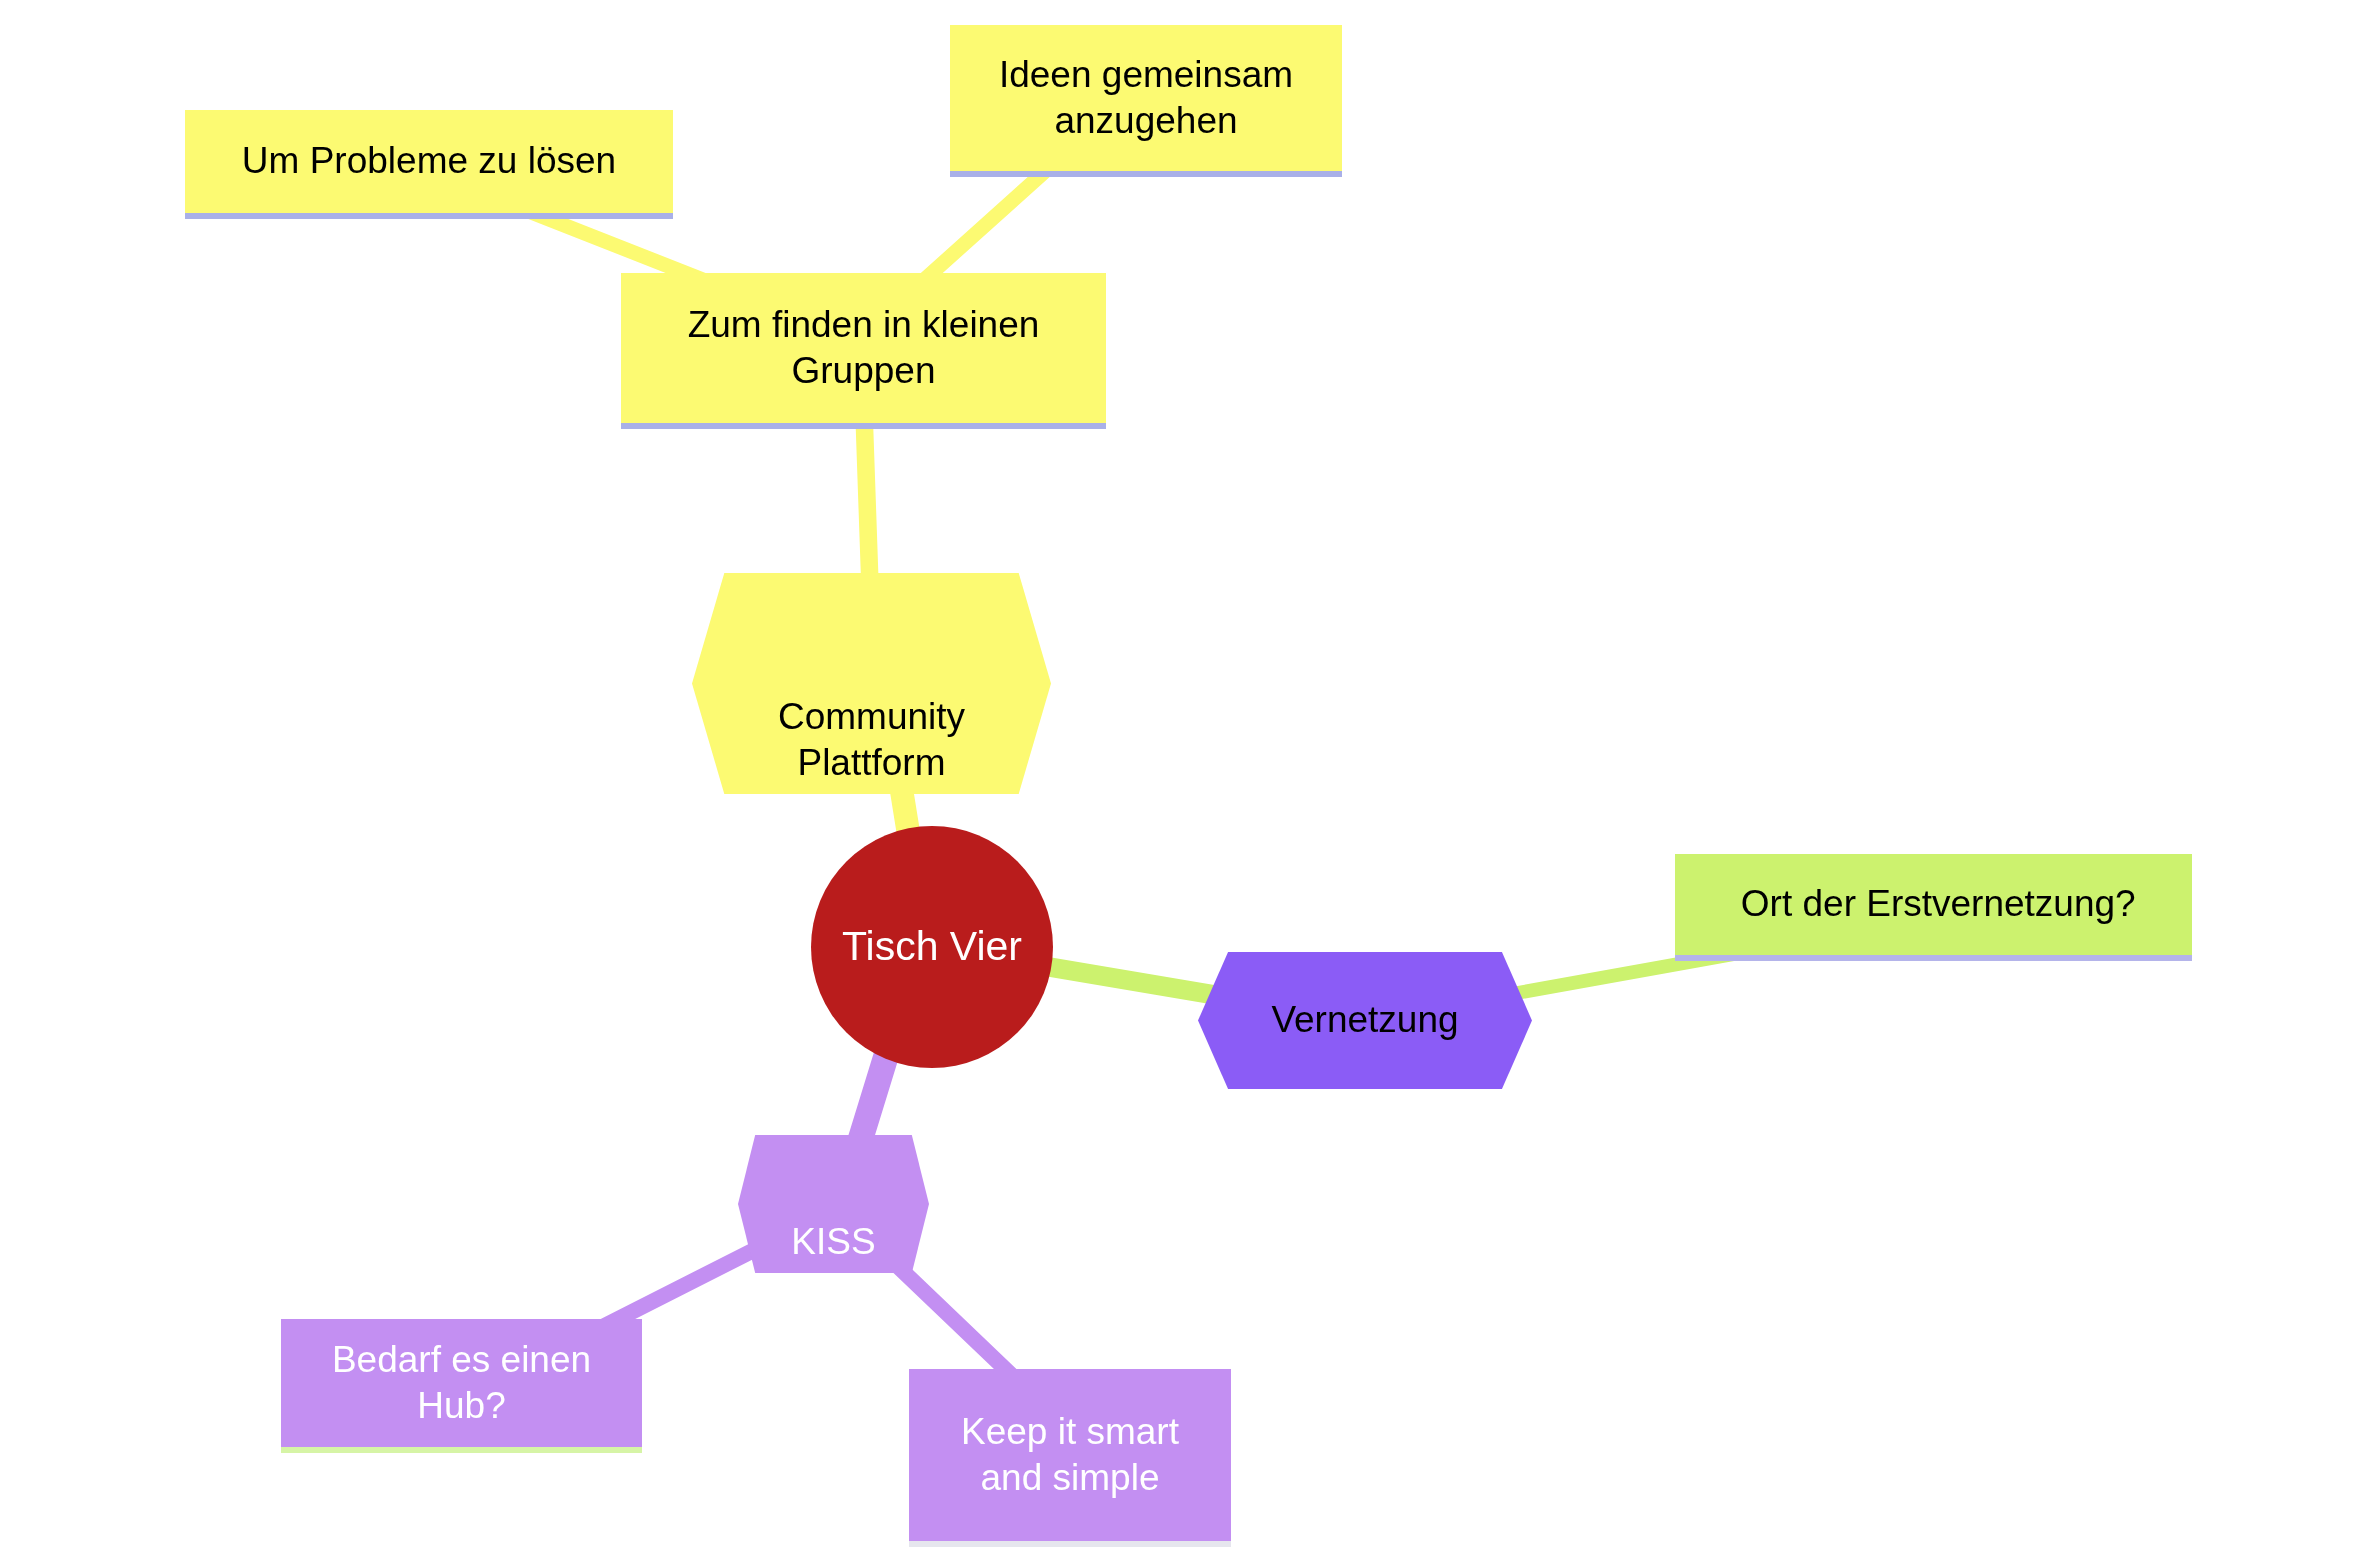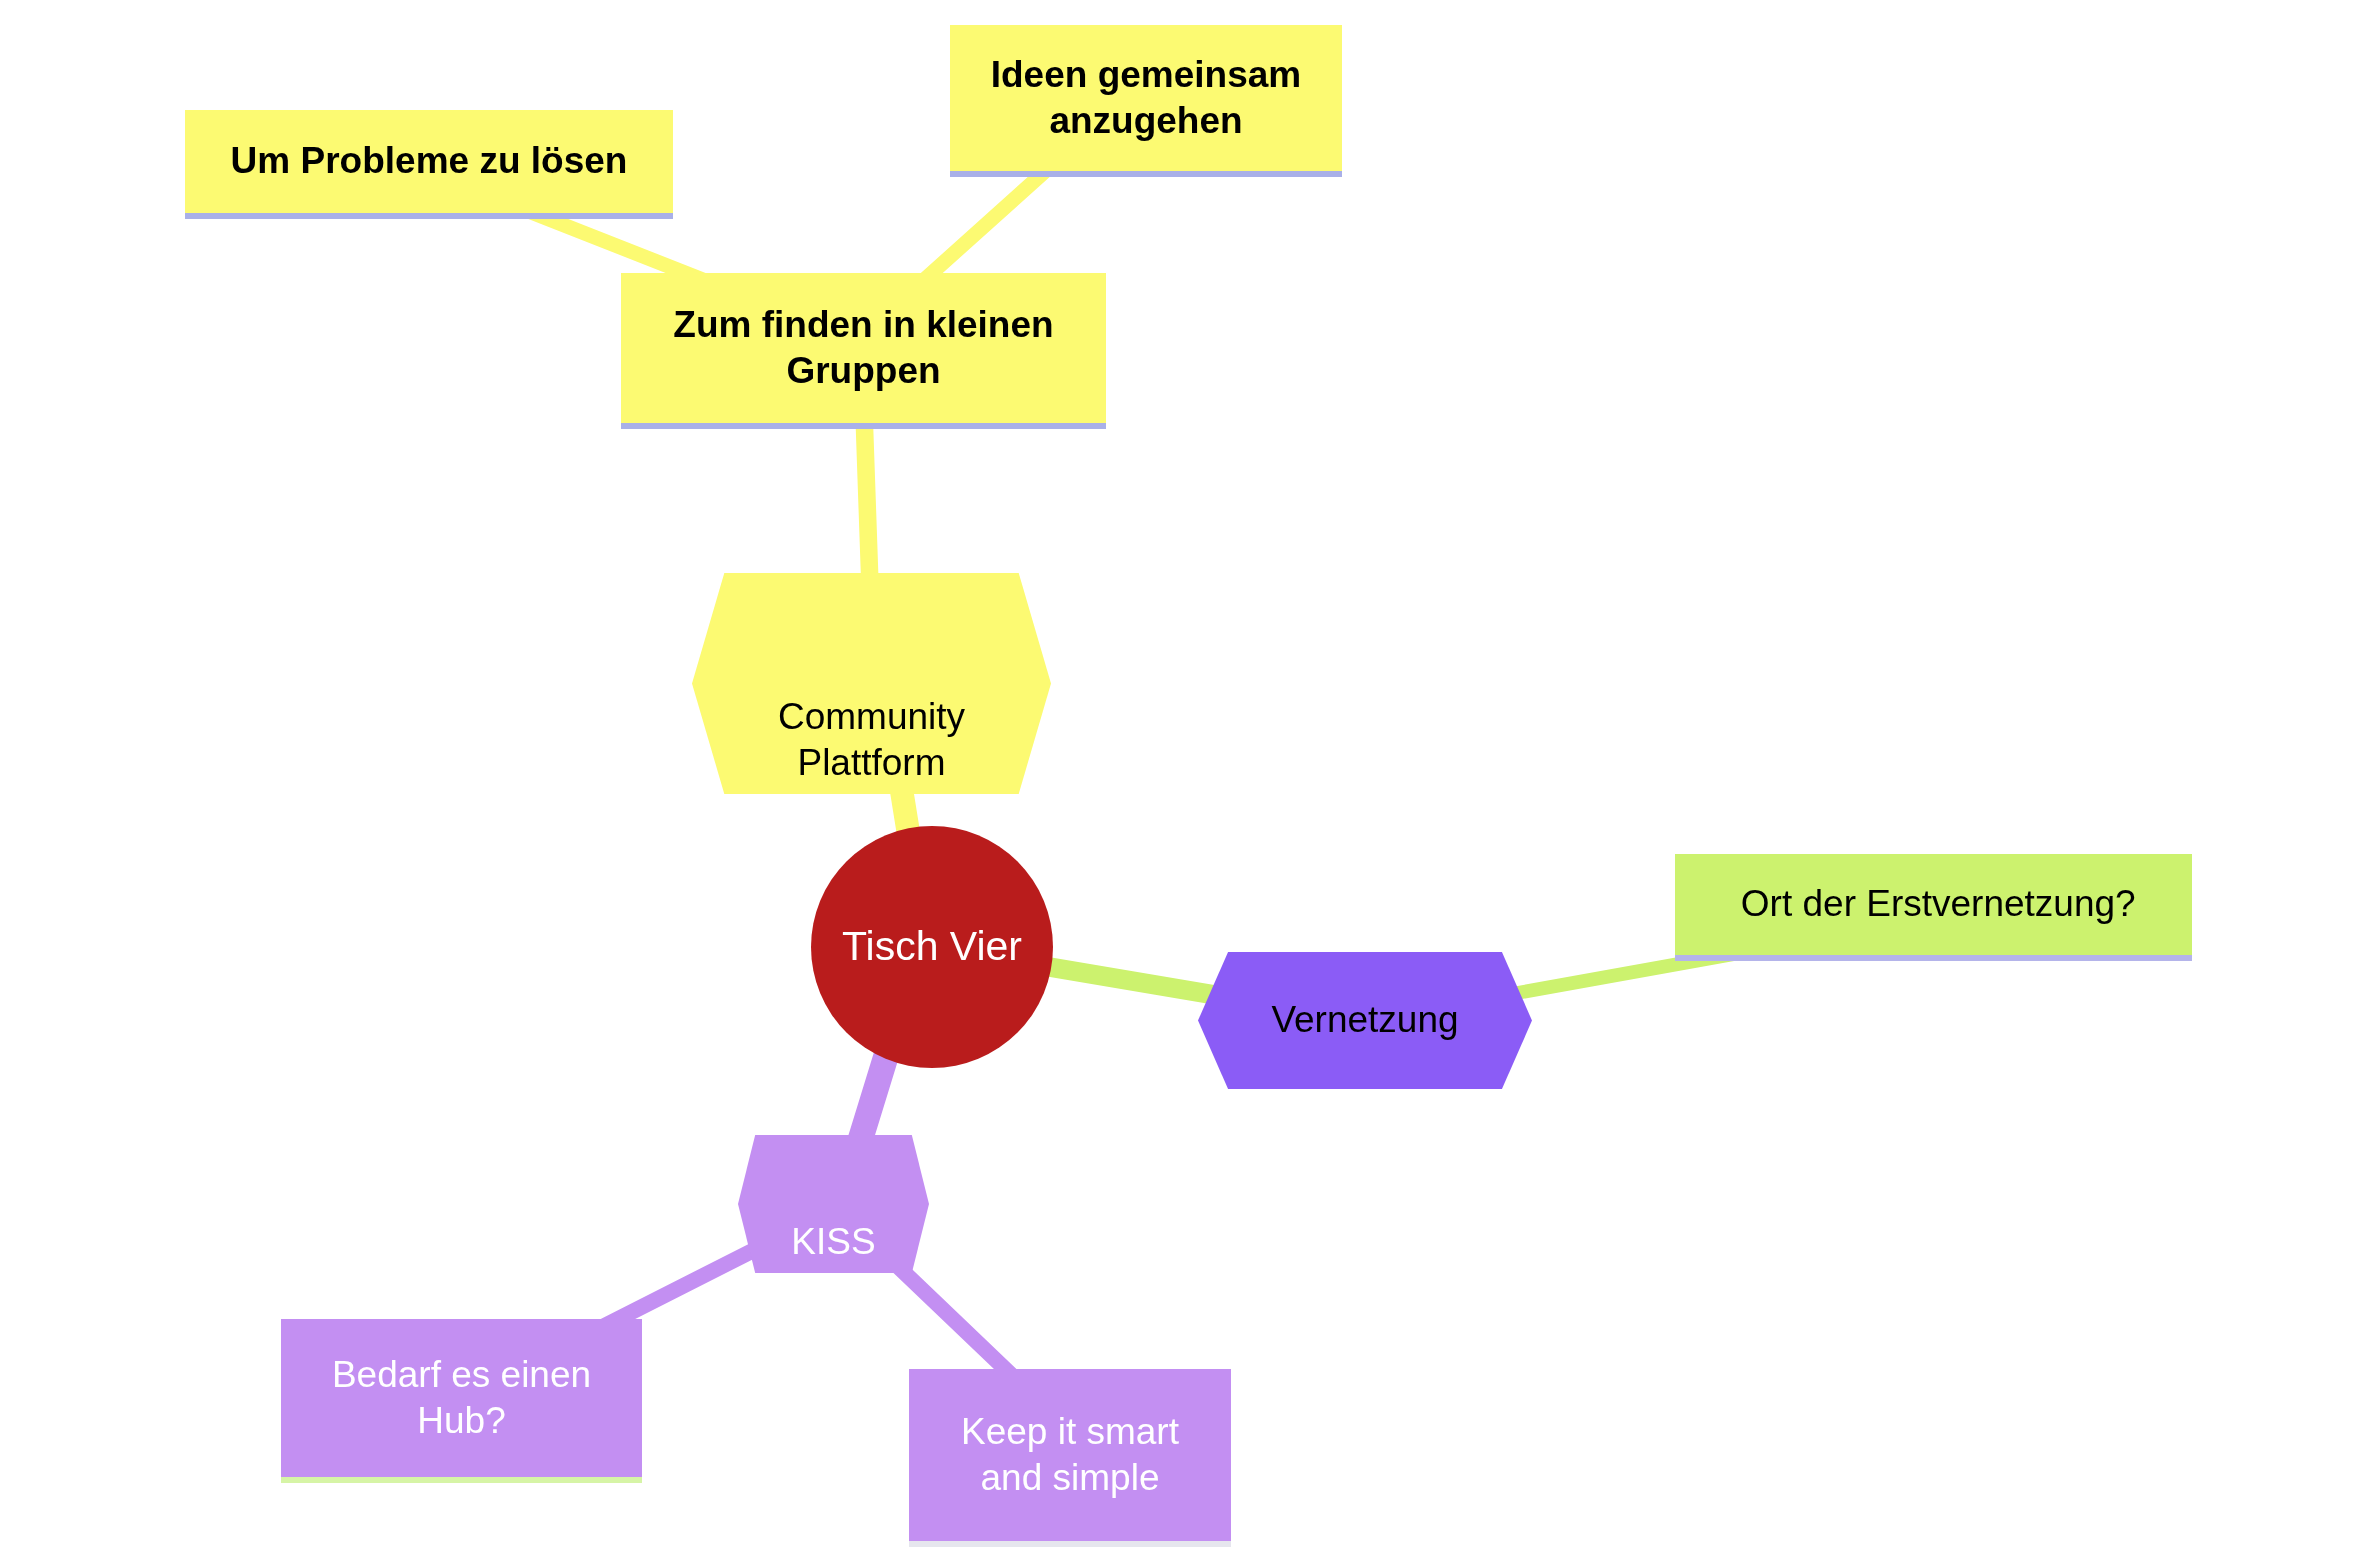--- a/index.html
+++ b/index.html
@@ -31,21 +31,21 @@
     box-sizing: border-box;
     font-size: 37px;
     line-height: 1.25;
     color: #000000;
     cursor: default;
   }
   
   .box {
     padding: 7.8px 19.5px;
   }
-  .box.yellow  { background: #FCFA72; border-bottom: 6.8px solid #A9B0E8; font-weight: bold; }
+  .box.yellow  { background: #FCFA72; border-bottom: 6.8px solid #A9B0E8; }
   .box.green   { background: #CCF26E; border-bottom: 6.8px solid #B4B4EA; padding-left: 29px; }
   .box.purple-a { background: #C38FF2; color: #ffffff; border-bottom: 6.8px solid #D6F4A6; }
   .box.purple-b { background: #C38FF2; color: #ffffff; border-bottom: 6.8px solid #E6E6EE; }
   
   .hex {
     clip-path: polygon(9% 0, 91% 0, 100% 50%, 91% 100%, 9% 100%, 0 50%);
     padding: 7.8px 33px;
   }
   .hex.yellow { background: #FCFA72; }
   .hex.green  { background: #8b5cf6; }
@@ -60,21 +60,21 @@
 
   
   #node-probleme       { left: 185px;  top: 110px;  width: 488px; height: 109px; }
   #node-ideen          { left: 950px;  top: 25px;   width: 392px; height: 152px; }
   #node-gruppen        { left: 621px;  top: 273px;  width: 485px; height: 156px; }
   #node-community      { left: 692px;  top: 573px;  width: 359px; height: 221px; align-items: flex-end; }
   #node-center         { left: 811px;  top: 826px;  width: 242px; height: 242px; }
   #node-vernetzung     { left: 1198px; top: 952px;  width: 334px; height: 137px; }
   #node-erstvernetzung { left: 1675px; top: 854px;  width: 517px; height: 107px; }
   #node-kiss           { left: 738px;  top: 1135px; width: 191px; height: 138px; align-items: flex-end; }
-  #node-hub            { left: 281px;  top: 1319px; width: 361px; height: 164px; }
+  #node-hub            { left: 281px;  top: 1319px; width: 361px; height: 134px; }
   #node-smart          { left: 909px;  top: 1369px; width: 322px; height: 178px; }
 </style>
 </head>
 <body>
 
 <div class="canvas">
 
   <svg class="connectors" viewBox="0 0 2437 1588">
 
     <line x1="950" y1="970" x2="905" y2="690" stroke="#FCFA72" stroke-width="24" stroke-linecap="round"></line>

